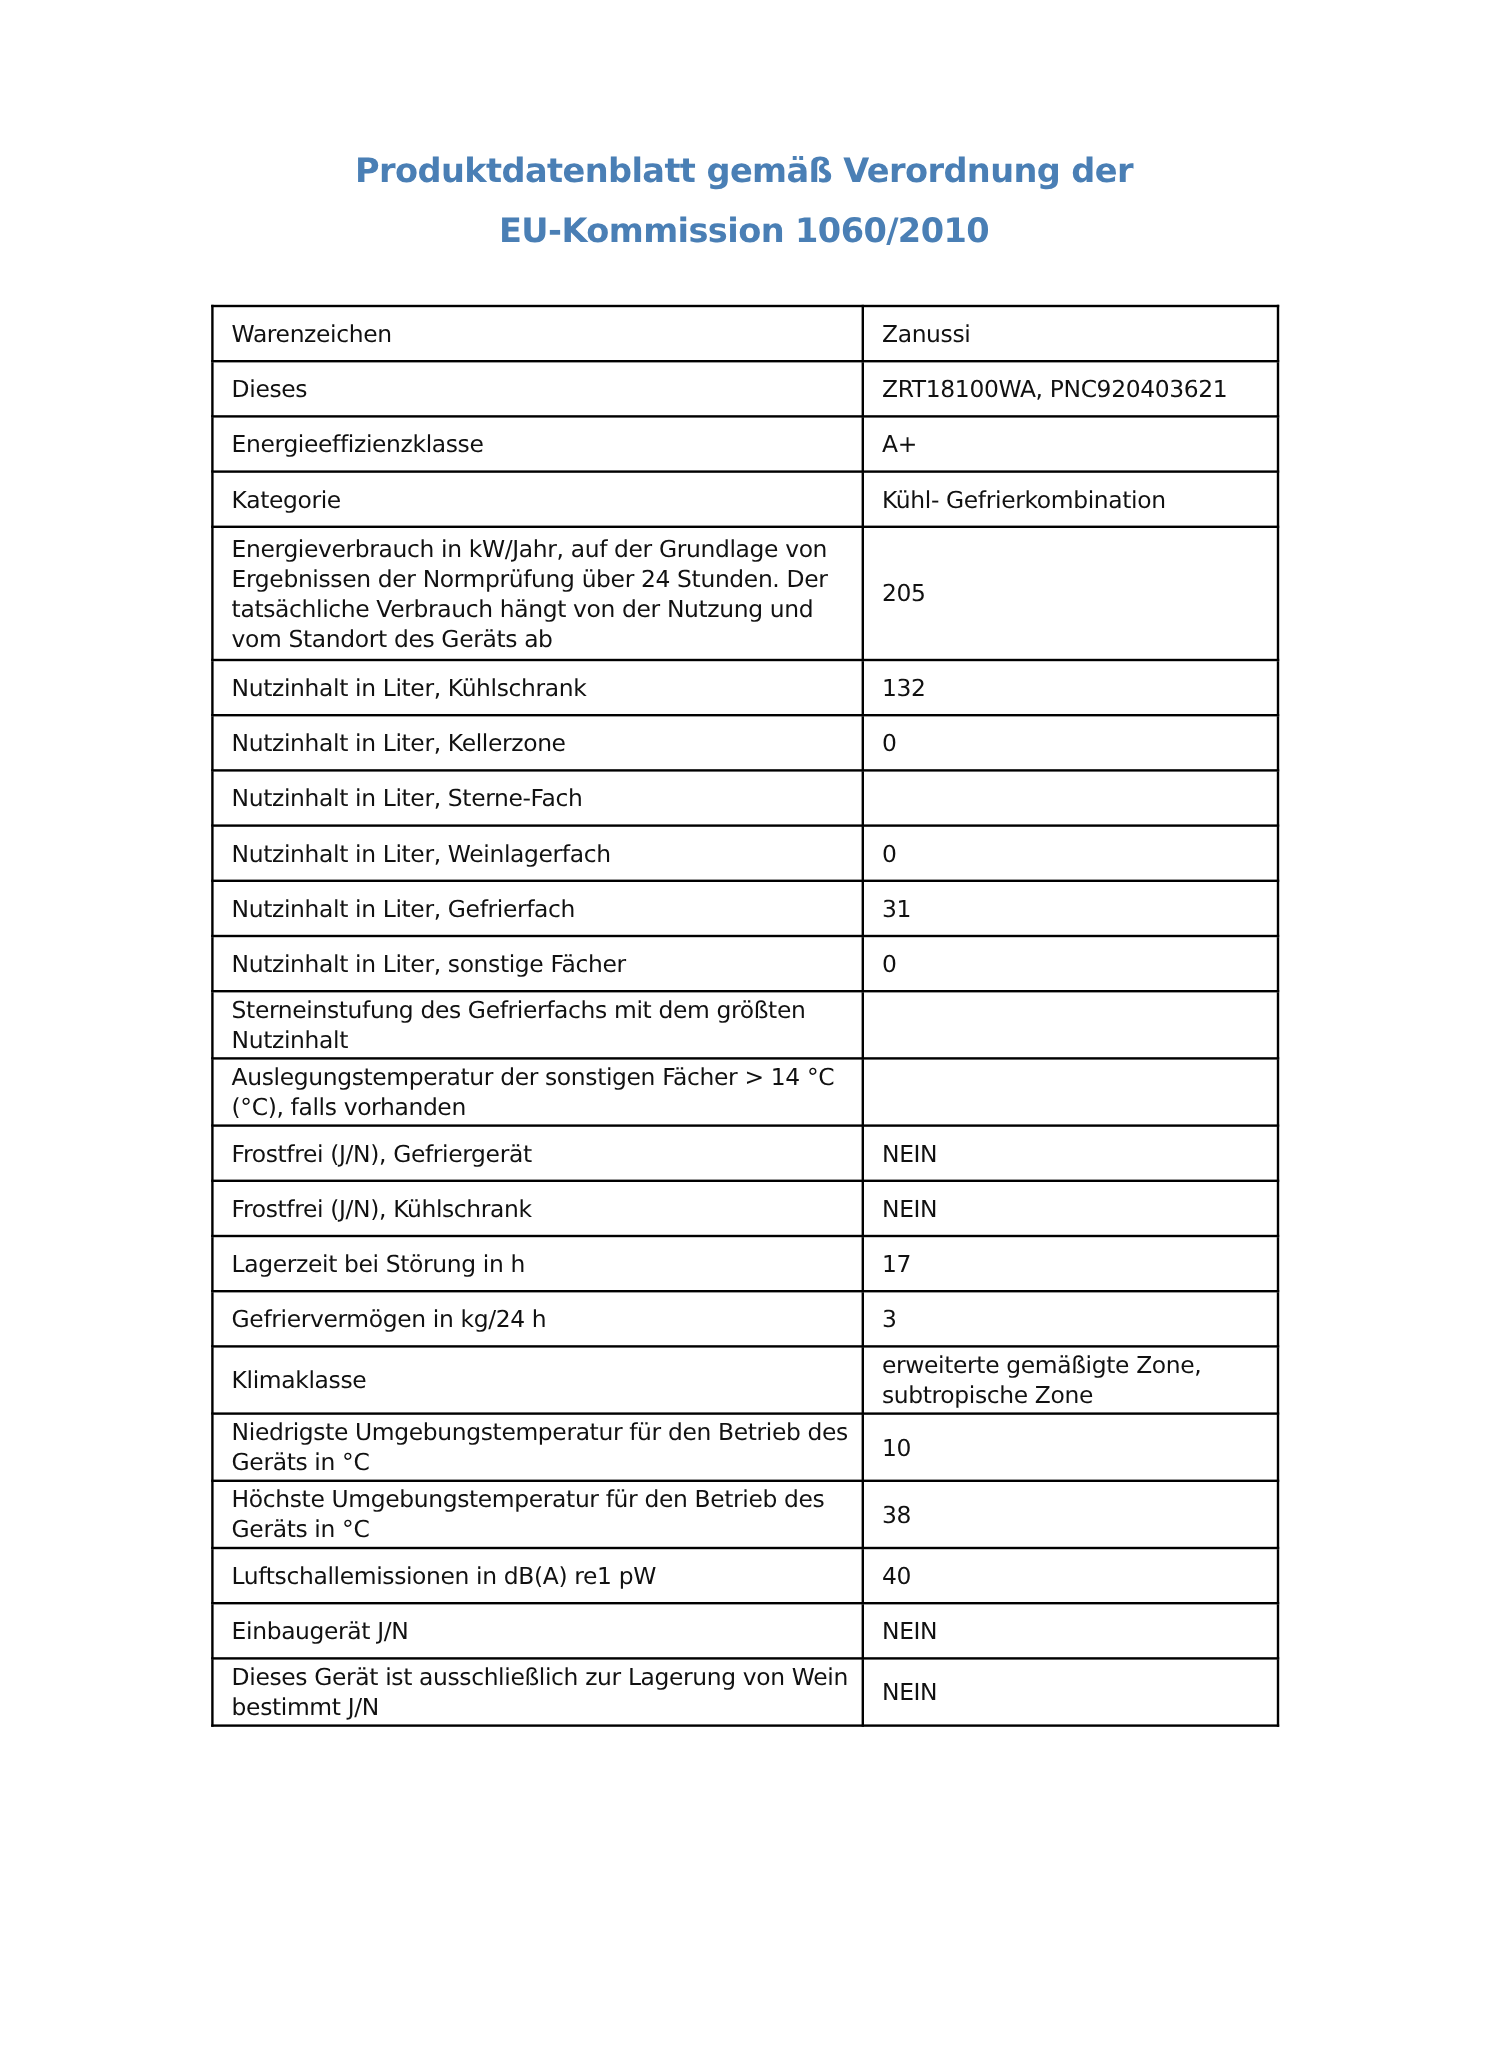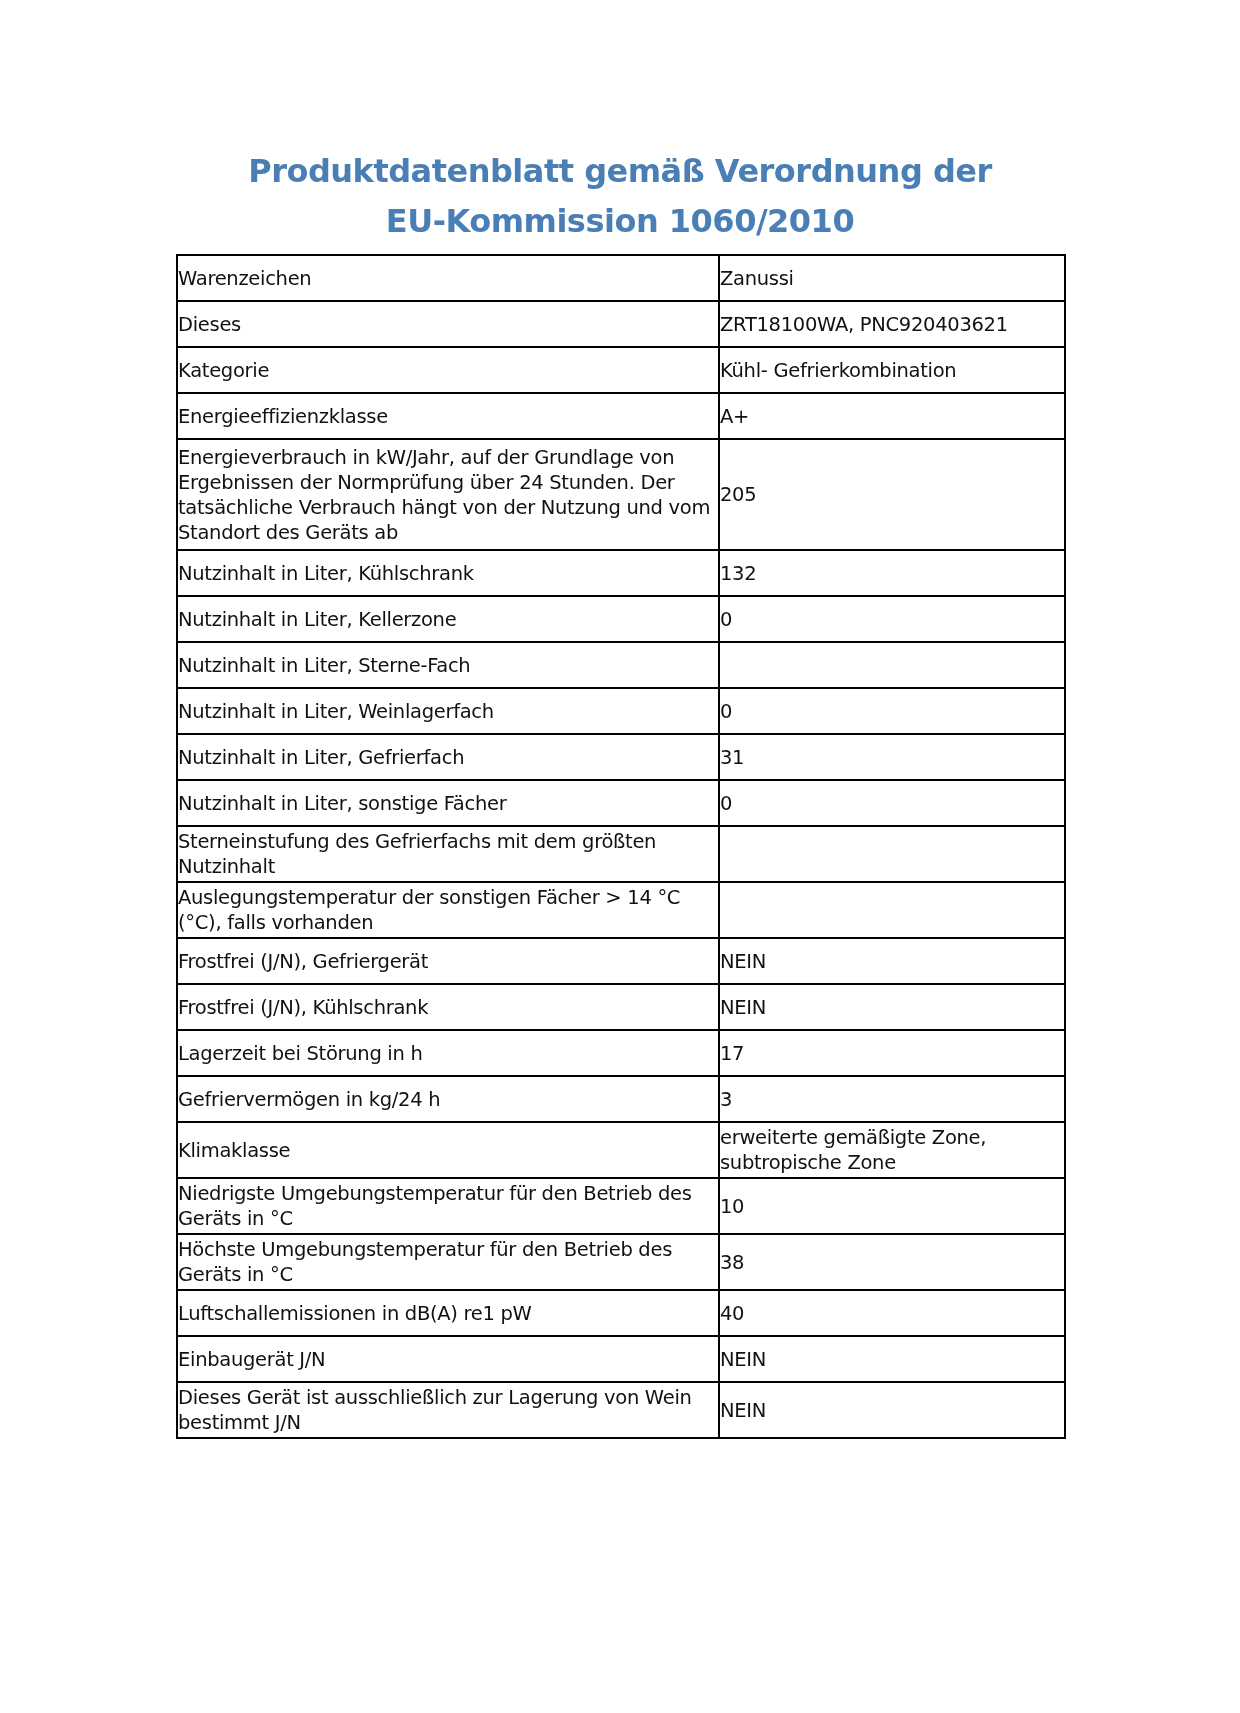--- a/index.html
+++ b/index.html
@@ -1,29 +1,29 @@
 <!DOCTYPE html>
 <html><head>
   <meta charset="utf-8">
   <style>
     html, body { margin: 0; padding: 0; background: #ffffff; }
     body { width: 1240px; height: 1713px; position: relative; overflow: hidden; }
     .title {
       position: absolute; left: 150px; width: 940px; top: 118px;
       text-align: center; color: #4a7fb5;
       font-family: "DejaVu Sans", sans-serif; font-weight: bold;
-      font-size: 32px; line-height: 50px; letter-spacing: -0.5px; margin-top: 28px;
+      font-size: 28px; line-height: 50px; letter-spacing: -0.5px;
     }
     table.sheet {
       position: absolute; left: 176px; top: 254px; width: 888px;
       border-collapse: collapse; table-layout: fixed;
       font-family: "DejaVu Sans", sans-serif; font-size: 19.5px; color: #111;
     }
     table.sheet td {
-      border: 2px solid #000; padding: 2px 5px 2px 0;
+      border: 2px solid #000; padding: 2px 5px 2px 15px;
       vertical-align: middle; line-height: 25px; letter-spacing: -0.3px;
     }
     col.c1 { width: 542px; }
     col.c2 { width: 346px; }
     tr.h1 td { height: 40px; }
     tr.h2 td { height: 50px; margin-top: 44px; }
     tr.h4 td { height: 105px; margin-top: 17px; }
   </style>
 </head>
 <body>
@@ -41,26 +41,26 @@
   <tbody>
     <tr class="h1">
       <td>Warenzeichen</td>
       <td>Zanussi</td>
     </tr>
     <tr class="h1">
       <td>Dieses</td>
       <td>ZRT18100WA, PNC920403621</td>
     </tr>
     <tr class="h1">
+      <td>Energieeffizienzklasse</td>
+      <td>A+</td>
+    </tr>
+    <tr class="h1">
       <td>Kategorie</td>
       <td>Kühl- Gefrierkombination</td>
-    </tr>
-    <tr class="h1">
-      <td>Energieeffizienzklasse</td>
-      <td>A+</td>
     </tr>
     <tr class="h4">
       <td>Energieverbrauch in kW/Jahr, auf der Grundlage von Ergebnissen der Normprüfung über 24 Stunden. Der tatsächliche Verbrauch hängt von der Nutzung und vom Standort des Geräts ab</td>
       <td>205</td>
     </tr>
     <tr class="h1">
       <td>Nutzinhalt in Liter, Kühlschrank</td>
       <td>132</td>
     </tr>
     <tr class="h1">

